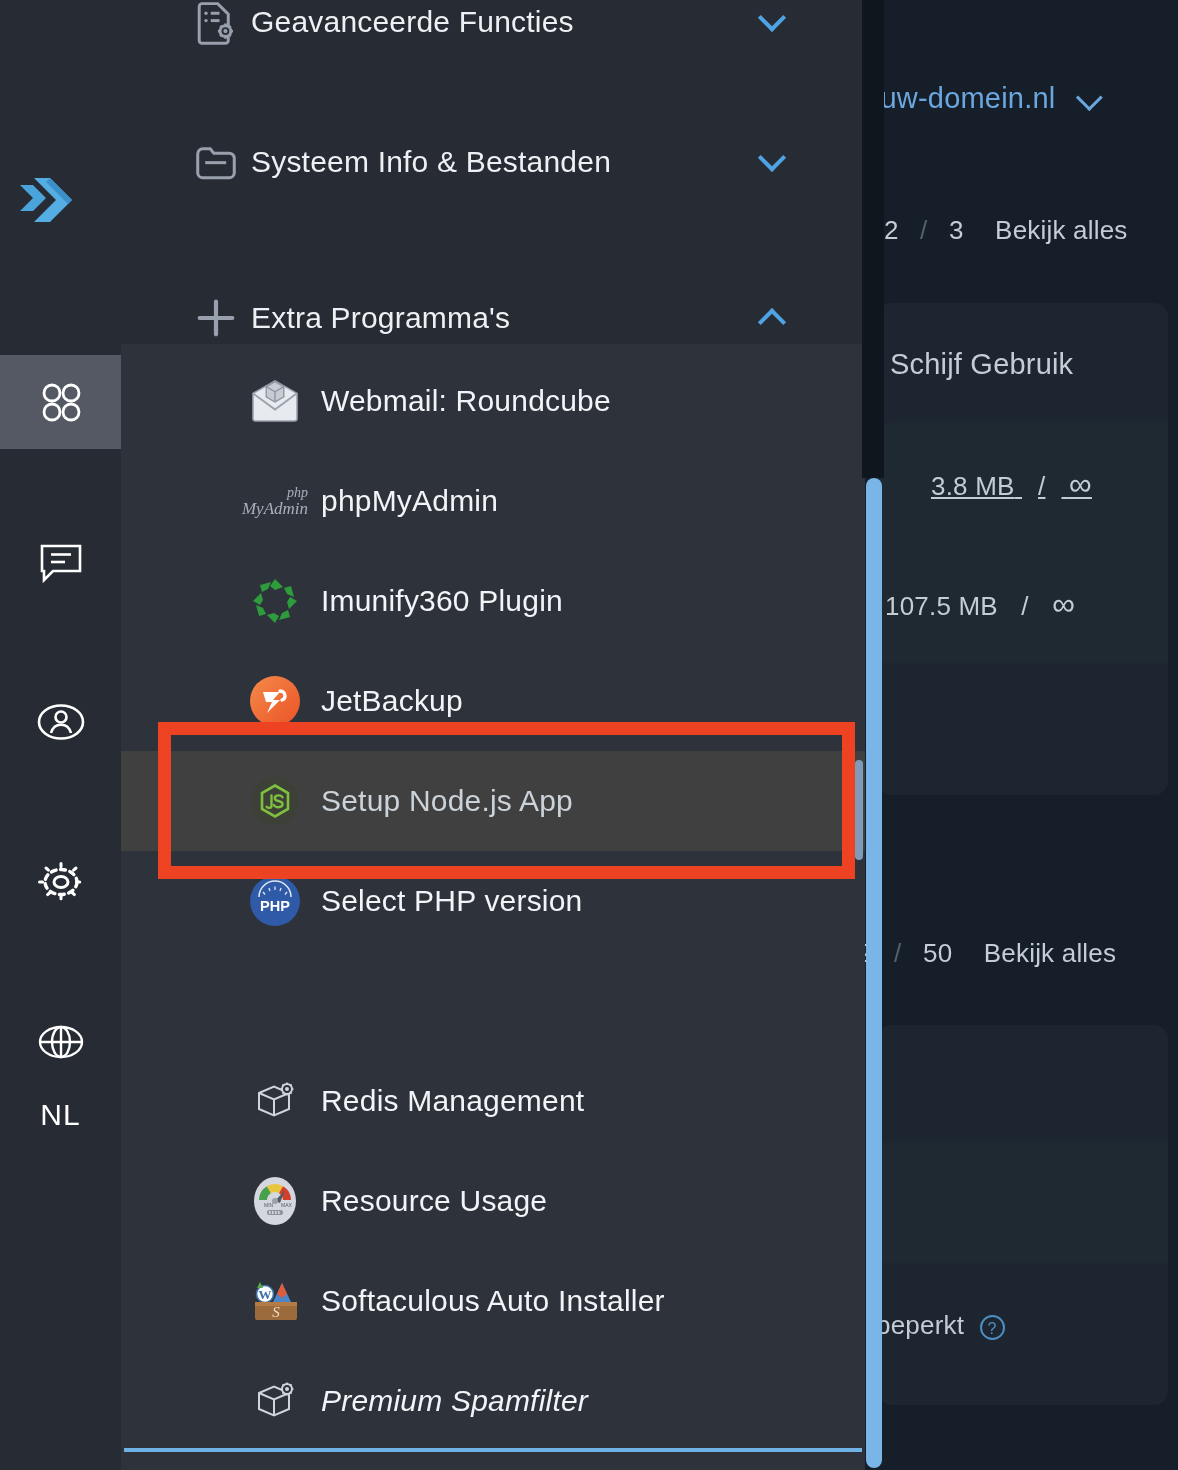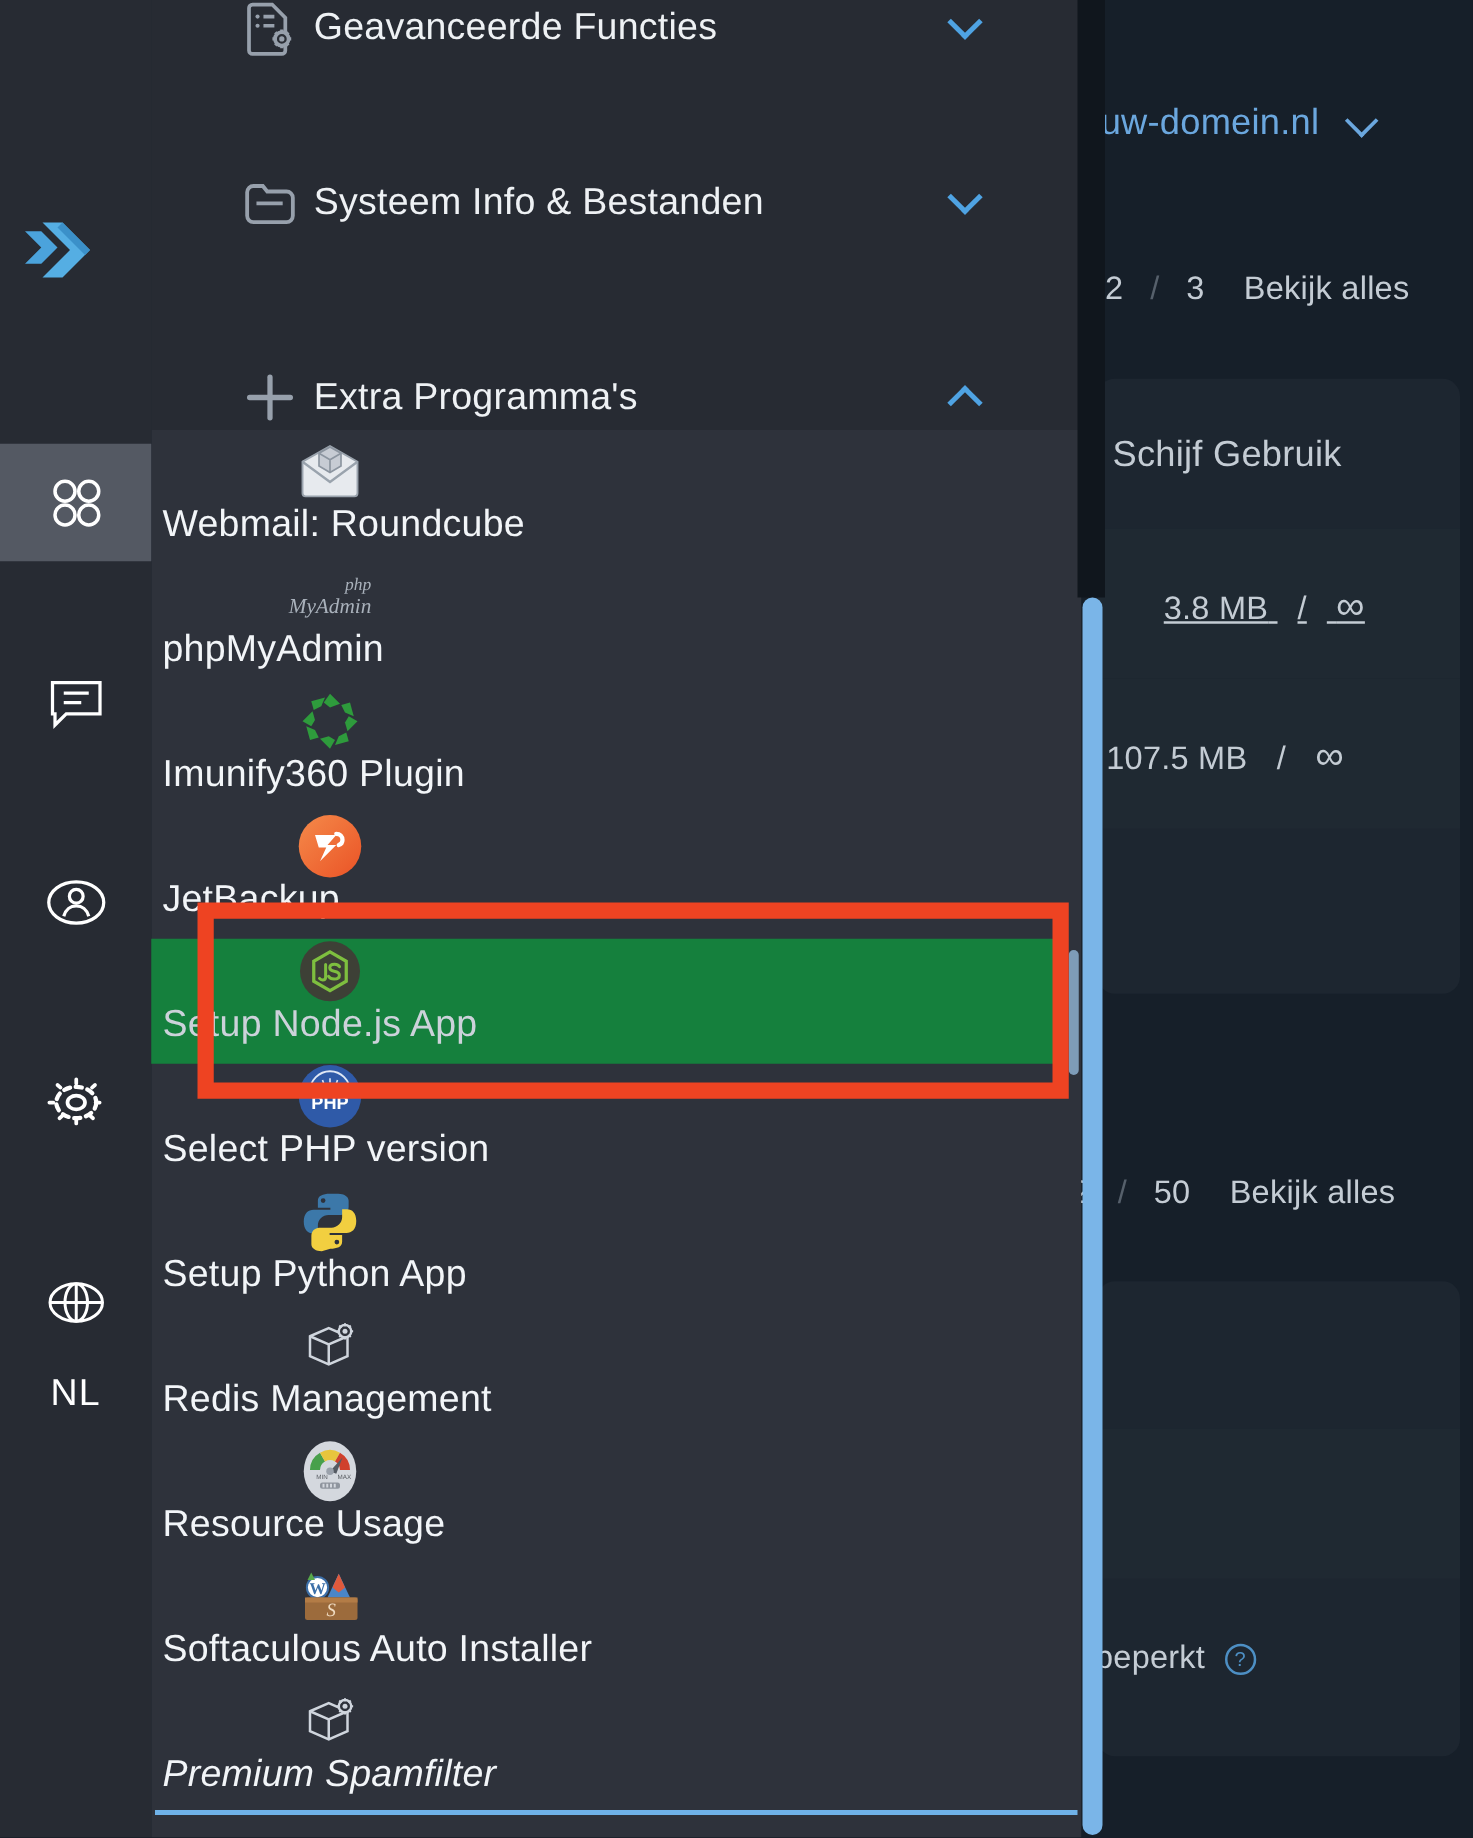--- a/index.html
+++ b/index.html
@@ -131,27 +131,26 @@
     width: 20px; height: 20px;
     border-right: 4px solid #4fa3e3;
     border-bottom: 4px solid #4fa3e3;
   }
   .chev.down { transform: rotate(45deg) translate(-3px,-3px); }
   .chev.up   { transform: rotate(-135deg) translate(-3px,-3px); }
 
   
   .app-row {
     position: absolute;
-    left: 110px; width: 744px; height: 100px;
-    display: flex; 
+    left: 121px; width: 744px; height: 100px;
+    display: flex; align-items: center;
     z-index: 32;
     cursor: pointer;
-    flex-direction: column;
-  }
-  .app-row.hovered { background: #15803d; }
+  }
+  .app-row.hovered { background: #404040; }
   .app-row .app-icon {
     width: 52px; height: 52px; margin-left: 128px;
     flex: none;
     display: flex; align-items: center; justify-content: center;
   }
   .app-row .app-label {
     color: #f2f5f8; font-size: 30px;
     margin-left: 20px; letter-spacing: .2px;
     white-space: nowrap;
   }
@@ -381,29 +380,20 @@
           <line x1="26" y1="11.5" x2="26" y2="15"></line>
           <line x1="32" y1="13" x2="31" y2="16"></line>
           <line x1="38" y1="17" x2="36" y2="19.5"></line>
         </g>
         <text x="26" y="36" font-family="Liberation Sans, sans-serif" font-size="14.5" font-weight="bold" fill="#ffffff" text-anchor="middle">PHP</text>
       </svg>
     </span>
     <span class="app-label">Select PHP version</span>
   </div>
 
-  <div class="app-row" style="top:951px;">
-    <span class="app-icon">
-      <svg width="50" height="50" viewBox="0 0 50 50">
-        <path d="M24.8 3c-5.5 0-9.5 1.6-9.5 5.6v5.5h10v1.6H11.9c-4.3 0-7.9 2.7-7.9 9.5 0 6.5 3.2 9.5 7.5 9.5h3.8v-6.5c0-4.6 3.9-8.3 8.5-8.3h9.8c3.6 0 6.3-2.9 6.3-6.4V8.6C39.9 5.2 36.1 3 31.6 3zm-5.3 3.5a1.9 1.9 0 1 1 0 3.8 1.9 1.9 0 0 1 0-3.8z" fill="#3c78a9"></path>
-        <path d="M25.2 47c5.5 0 9.5-1.6 9.5-5.6v-5.5h-10v-1.6h13.4c4.3 0 7.9-2.7 7.9-9.5 0-6.5-3.2-9.5-7.5-9.5h-3.8v6.5c0 4.6-3.9 8.3-8.5 8.3h-9.8c-3.6 0-6.3 2.9-6.3 6.4v6.9c0 3.4 3.8 5.6 8.3 5.6zm5.3-3.5a1.9 1.9 0 1 1 0-3.8 1.9 1.9 0 0 1 0 3.8z" fill="#f2cf40"></path>
-      </svg>
-    </span>
-    <span class="app-label">Setup Python App</span>
-  </div>
 
   <div class="app-row" style="top:1151px;">
     <span class="app-icon">
       <svg width="50" height="50" viewBox="0 0 50 50">
         <ellipse cx="25" cy="25" rx="21" ry="24" fill="#d4d8de"></ellipse>
         <path d="M9 24a16 16 0 0 1 8-13.8l4 7A8 8 0 0 0 17 24z" fill="#48a04c"></path>
         <path d="M17 10.2A16 16 0 0 1 33 10.2l-4 7a8 8 0 0 0-8 0z" fill="#e8c53c"></path>
         <path d="M33 10.2A16 16 0 0 1 41 24h-8a8 8 0 0 0-4-6.8z" fill="#d0402c"></path>
         <path d="M25 25 35 14l-5 13z" fill="#555b63"></path>
         <circle cx="25" cy="25" r="3" fill="#9aa1ab"></circle>

